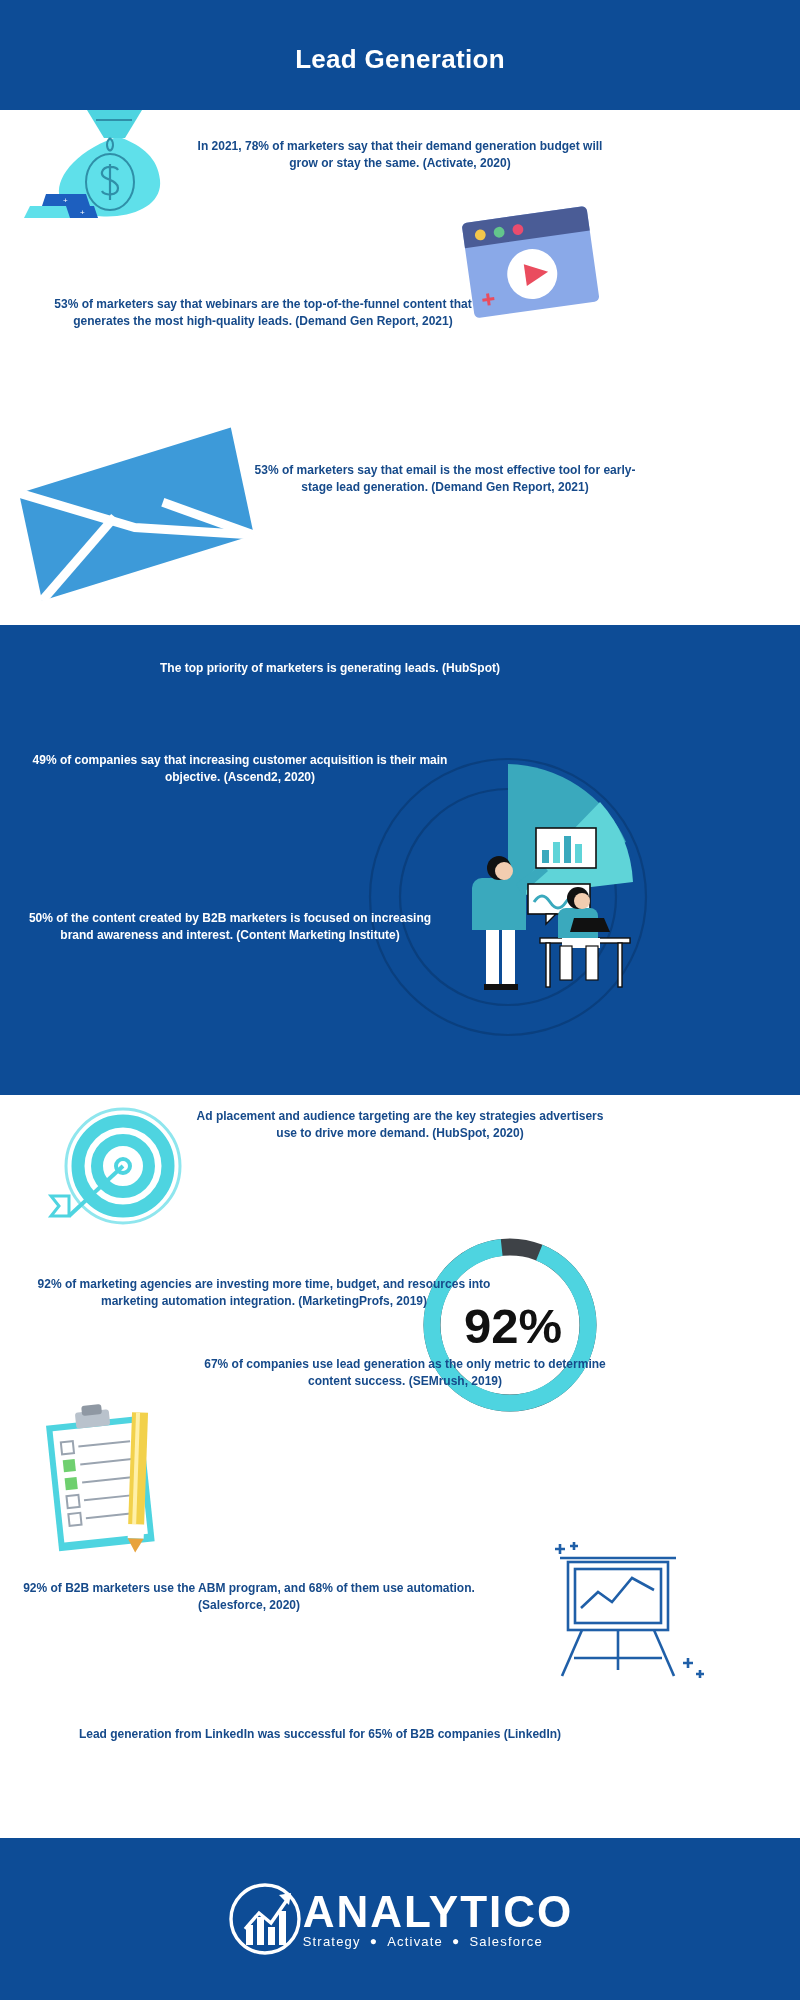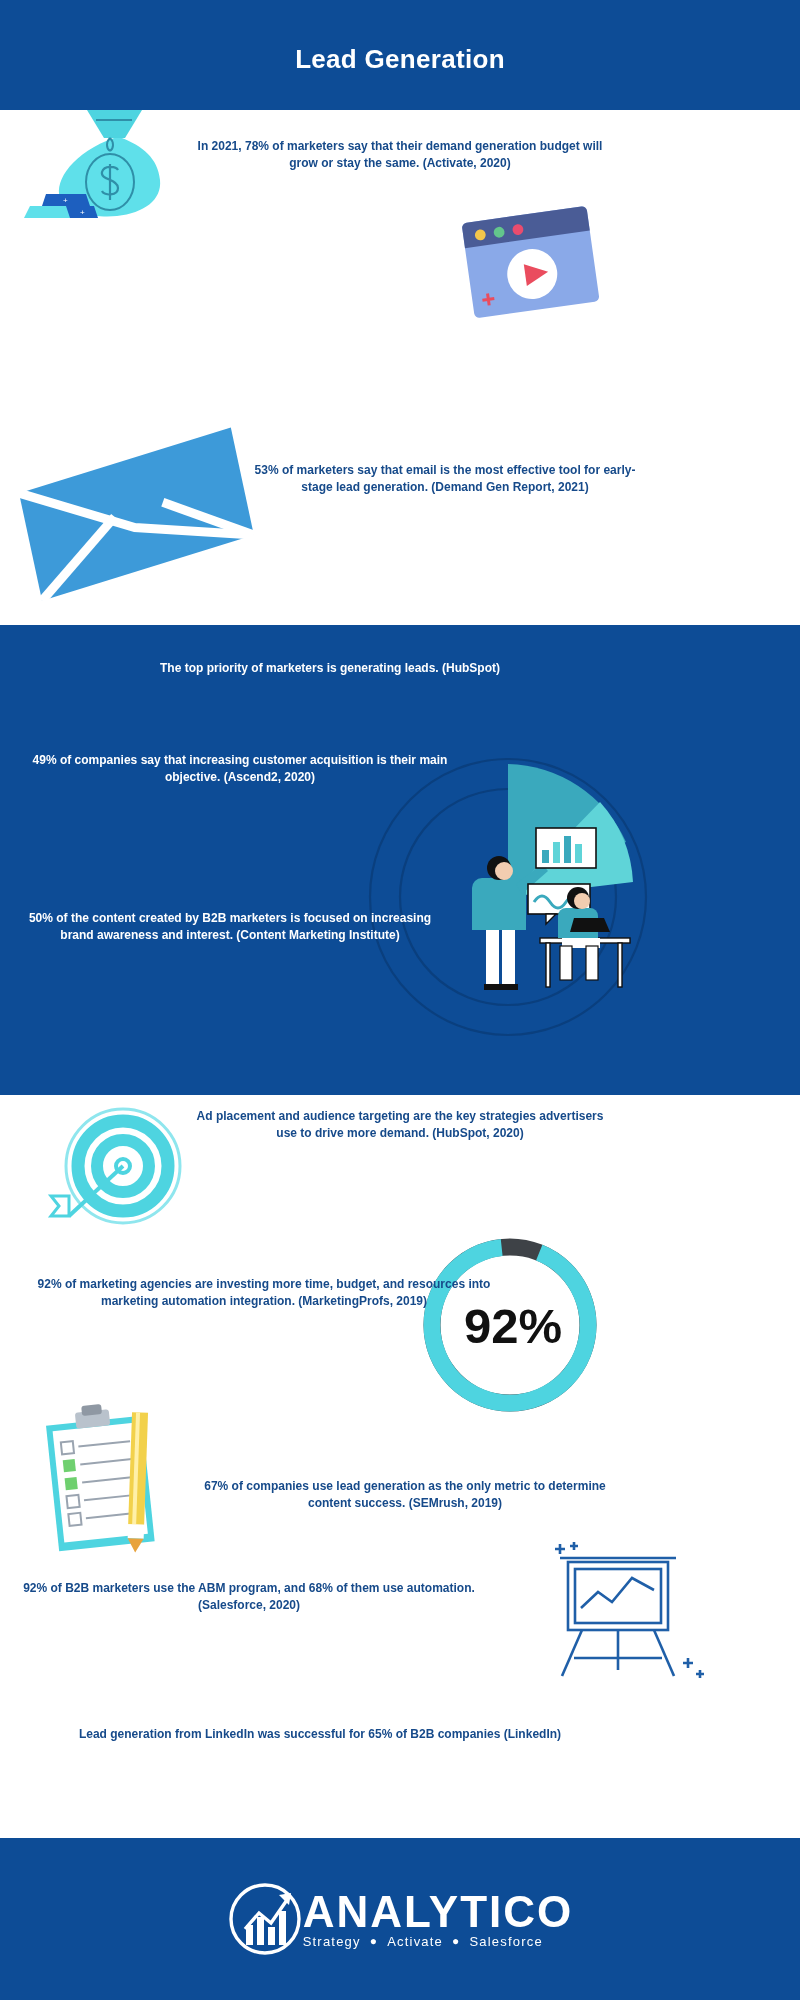--- a/index.html
+++ b/index.html
@@ -97,20 +97,21 @@
         <circle cx="33" cy="28" r="5.4" fill="#f2c64b"></circle>
         <circle cx="52" cy="28" r="5.4" fill="#63c68c"></circle>
         <circle cx="71" cy="28" r="5.4" fill="#ea4c6e"></circle>
         <circle cx="79" cy="74" r="25" fill="#ffffff"></circle>
         <polygon points="72,63 95,74 72,85" fill="#ea4c5e"></polygon>
         <path d="M26,93 l12,0 M32,87 l0,12" stroke="#ea4c5e" stroke-width="3"></path>
       </g>
     </svg>
   </div>
 
+  <div class="stat" style="left:28px; top:296px; width:470px;">53% of marketers say that webinars are the top-of-the-funnel content that generates the most high-quality leads. (Demand Gen Report, 2021)</div>
 
   <div class="ill" style="left:18px; top:432px; width:226px; height:160px;">
     <svg viewBox="0 0 226 160" width="226" height="160">
       <g transform="rotate(-10 113 80)">
         <polygon points="6,42 226,14 230,124 10,152" fill="#3d9ad9"></polygon>
         <polyline points="6,42 114,96 230,124" fill="none" stroke="#ffffff" stroke-width="9"></polyline>
         <polyline points="10,152 96,82" fill="none" stroke="#ffffff" stroke-width="9"></polyline>
         <polyline points="230,124 146,76" fill="none" stroke="#ffffff" stroke-width="9"></polyline>
       </g>
     </svg>
@@ -215,21 +216,21 @@
         <g transform="rotate(8 100 80)">
           <rect x="92" y="16" width="16" height="112" fill="#f2d14b"></rect>
           <rect x="96" y="16" width="4" height="112" fill="#fff0a8"></rect>
           <rect x="92" y="128" width="16" height="14" fill="#ffffff"></rect>
           <polygon points="92,142 108,142 100,156" fill="#e8a33d"></polygon>
         </g>
       </g>
     </svg>
   </div>
 
-  <div class="stat" style="left:195px; top:1478px; width:420px;text-align:center;">67% of companies use lead generation as the only metric to determine content success. (SEMrush, 2019)</div>
+  <div class="stat" style="left:195px; top:1356px; width:420px;text-align:center;">67% of companies use lead generation as the only metric to determine content success. (SEMrush, 2019)</div>
 
   <div class="ill" style="left:548px; top:1540px; width:165px; height:150px;">
     <svg viewBox="0 0 165 150" width="165" height="150">
       <g stroke="#1f5fa8" stroke-width="2.6" fill="none">
         <rect x="20" y="22" width="100" height="68"></rect>
         <rect x="27" y="29" width="86" height="54" fill="#ffffff"></rect>
         <polyline points="33,68 50,52 64,62 84,38 106,50" stroke="#1f5fa8" stroke-width="2.6"></polyline>
         <line x1="12" y1="18" x2="128" y2="18"></line>
         <line x1="34" y1="90" x2="14" y2="136"></line>
         <line x1="106" y1="90" x2="126" y2="136"></line>

